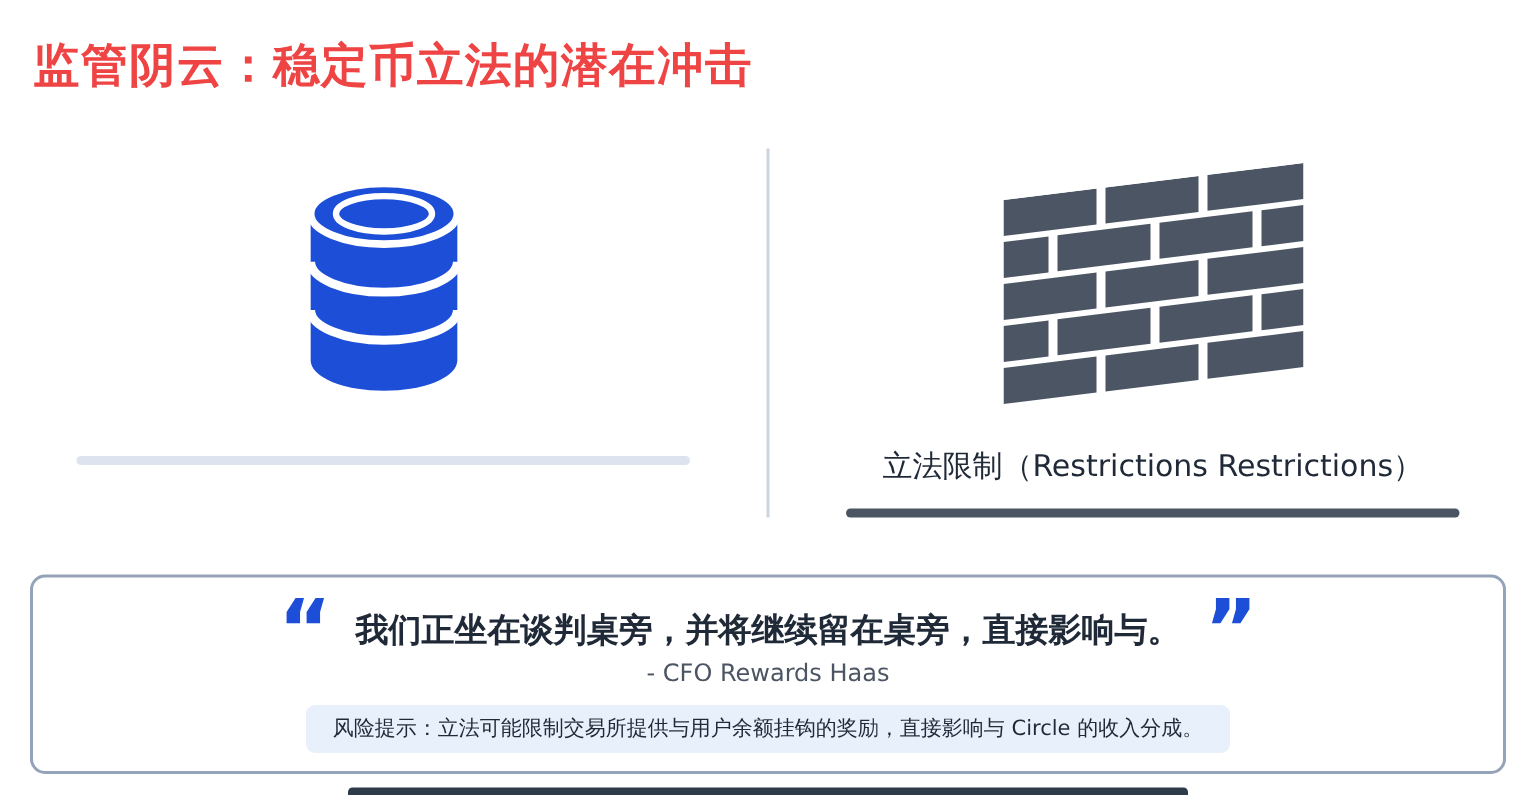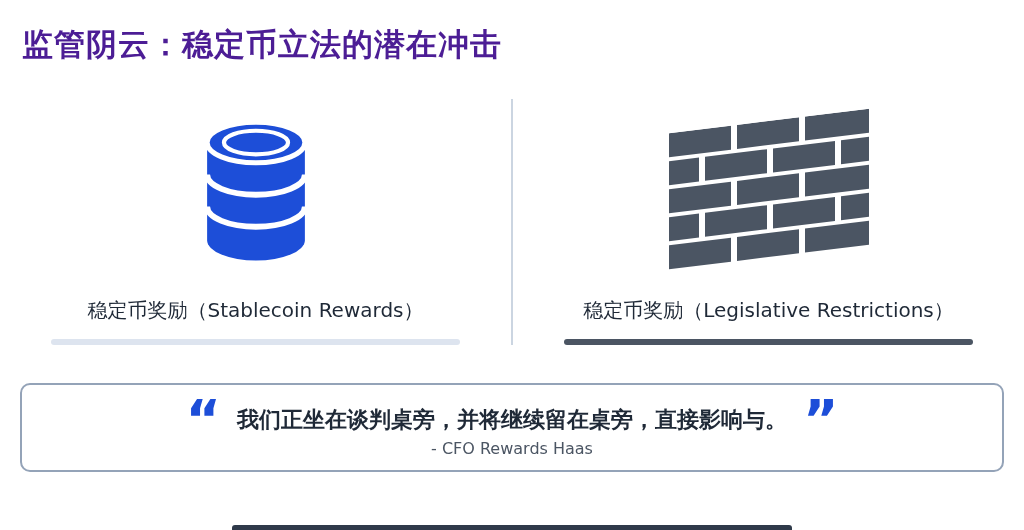--- a/index.html
+++ b/index.html
@@ -9,21 +9,21 @@
     background: #ffffff;
     font-family: "DejaVu Sans", "Liberation Sans", sans-serif;
     overflow: hidden;
     position: relative;
   }
   .title {
     margin: 0;
     padding: 26px 0 0 22px;
     font-size: 31px;
     font-weight: bold;
-    color: #4c1d95;
+    color: #ef4444;
     letter-spacing: 1px;
     line-height: 1.2;
   }
   .columns {
     display: flex;
     margin-top: 30px;
     height: 262px;
   }
   .col {
     flex: 1;
@@ -123,21 +123,20 @@
     <div class="col">
       <div class="icon-wrap">
         <svg width="118" height="160" viewBox="0 0 140 175" aria-hidden="true">
           <path d="M12 30 L12 146 A58 24 0 0 0 128 146 L128 30 Z" fill="#1d4ed8"></path>
           <path d="M12 68 A58 24 0 0 0 128 68" fill="none" stroke="#ffffff" stroke-width="7"></path>
           <path d="M12 106 A58 24 0 0 0 128 106" fill="none" stroke="#ffffff" stroke-width="7"></path>
           <ellipse cx="70" cy="30" rx="58" ry="24" fill="#1d4ed8" stroke="#ffffff" stroke-width="6"></ellipse>
           <ellipse cx="70" cy="30" rx="38" ry="14" fill="none" stroke="#ffffff" stroke-width="5"></ellipse>
         </svg>
       </div>
-      <div class="label">稳定币奖励（Stablecoin Rewards）</div>
       <div class="underline light"></div>
     </div>
 
     <div class="divider"></div>
 
     <div class="col">
       <div class="icon-wrap">
         <svg class="brick-svg" width="200" height="140" viewBox="0 0 200 140" aria-hidden="true">
           <g fill="#4b5563">
             <rect x="0" y="0" width="62" height="24"></rect>
@@ -153,30 +152,31 @@
             <rect x="0" y="84" width="30" height="24"></rect>
             <rect x="36" y="84" width="62" height="24"></rect>
             <rect x="104" y="84" width="62" height="24"></rect>
             <rect x="172" y="84" width="28" height="24"></rect>
             <rect x="0" y="112" width="62" height="24"></rect>
             <rect x="68" y="112" width="62" height="24"></rect>
             <rect x="136" y="112" width="64" height="24"></rect>
           </g>
         </svg>
       </div>
-      <div class="label">稳定币奖励（Legislative Restrictions）</div>
+      <div class="label">立法限制（Restrictions Restrictions）</div>
       <div class="underline dark"></div>
     </div>
 
   </div>
 
   <div class="quote-box">
     <div class="quote-line">
       <span class="qmark">“</span>
       <span class="quote-text">我们正坐在谈判桌旁，并将继续留在桌旁，直接影响与。</span>
       <span class="qmark">”</span>
     </div>
     <div class="attribution">- CFO Rewards Haas</div>
+    <div class="risk-pill">风险提示：立法可能限制交易所提供与用户余额挂钩的奖励，直接影响与 Circle 的收入分成。</div>
   </div>
 
   <div class="bottom-bar"></div>
 
 </div>
 
 </body></html>

